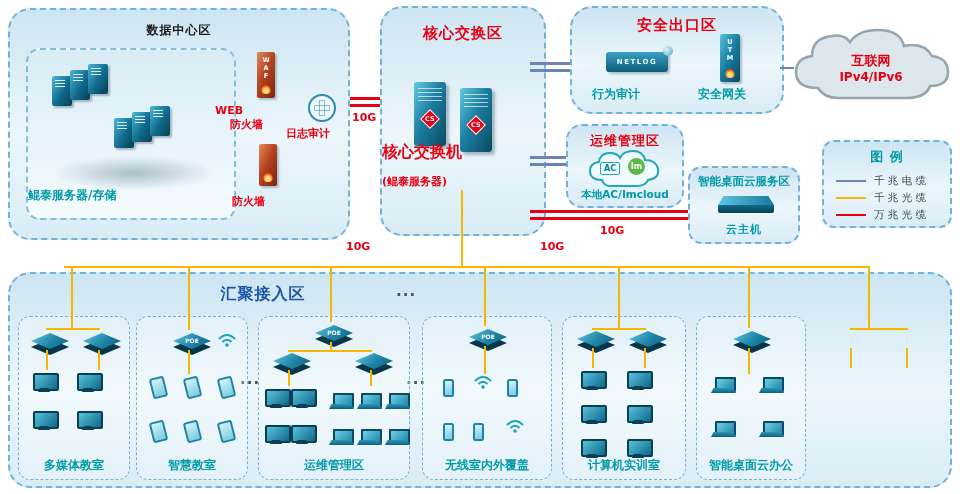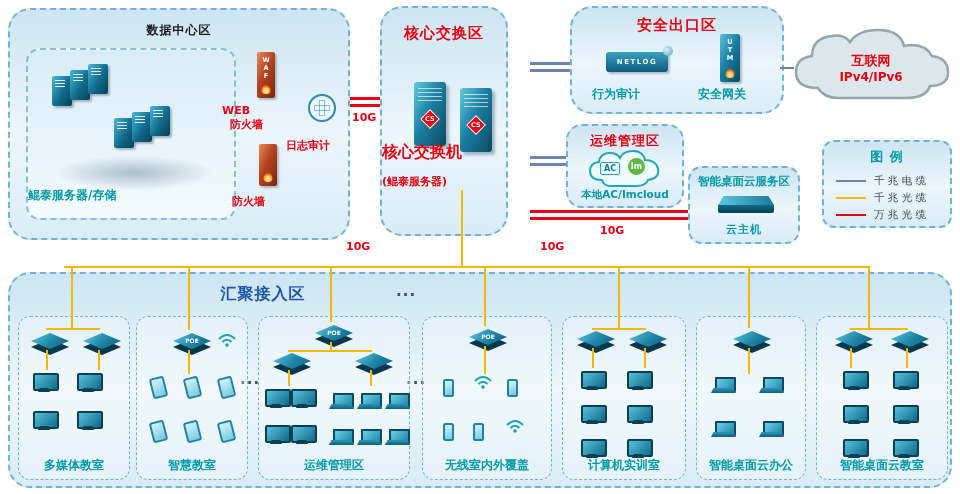--- a/index.html
+++ b/index.html
@@ -125,29 +125,29 @@
       <div class="srv" style="left:42px;top:20px"></div>
       <div class="srv" style="left:60px;top:14px"></div>
       <div class="srv" style="left:86px;top:68px"></div>
       <div class="srv" style="left:104px;top:62px"></div>
       <div class="srv" style="left:122px;top:56px"></div>
       <div class="dclabel teal" style="left:0;right:0;bottom:14px;font-size:12px">鲲泰服务器/存储</div>
     </div>
     <div class="tower tw-red" style="left:247px;top:42px;width:18px;height:46px">
       <span class="vt">WAF</span>
     </div>
-    <div class="dclabel red" style="left:212px;top:94px;width:72px">WEB</div>
+    <div class="dclabel red" style="left:205px;top:94px;width:72px">WEB</div>
     <div class="dclabel red" style="left:220px;top:107px;width:72px">防火墙</div>
     <div class="logball" style="left:298px;top:84px"></div>
-    <div class="dclabel red" style="left:276px;top:128px;width:72px">日志审计</div>
+    <div class="dclabel red" style="left:276px;top:116px;width:72px">日志审计</div>
     <div class="tower tw-red" style="left:249px;top:134px;width:18px;height:42px"></div>
     <div class="dclabel red" style="left:222px;top:184px;width:72px">防火墙</div>
   </div>
 
-  <div class="zone" style="left:380px;top:6px;width:128px;height:230px">
+  <div class="zone" style="left:380px;top:6px;width:166px;height:230px">
     <div class="ztitle red" style="top:16px;font-size:15px">核心交换区</div>
     <div class="coretower" style="left:32px;top:74px">
       <div class="cs">
           <span>CS</span>
         </div>
     </div>
     <div class="coretower" style="left:78px;top:80px">
       <div class="cs">
           <span>CS</span>
         </div>
@@ -298,31 +298,20 @@
 
     <div class="subzone" style="left:686px;top:42px;width:110px;height:164px">
       <div class="switch" style="left:36px;top:14px"></div>
       <div class="lap" style="left:14px;top:60px"></div>
       <div class="lap" style="left:62px;top:60px"></div>
       <div class="lap" style="left:14px;top:104px"></div>
       <div class="lap" style="left:62px;top:104px"></div>
       <div class="szlabel">智能桌面云办公</div>
     </div>
 
-    <div class="subzone" style="left:806px;top:42px;width:132px;height:164px">
-      <div class="switch" style="left:18px;top:14px"></div>
-      <div class="switch" style="left:74px;top:14px"></div>
-      <div class="mon" style="left:26px;top:54px"></div>
-      <div class="mon" style="left:76px;top:54px"></div>
-      <div class="mon" style="left:26px;top:88px"></div>
-      <div class="mon" style="left:76px;top:88px"></div>
-      <div class="mon" style="left:26px;top:122px"></div>
-      <div class="mon" style="left:76px;top:122px"></div>
-      <div class="szlabel">智能桌面云教室</div>
-    </div>
   </div>
 
   <div>
 
     <div class="dbl-red" style="left:350px;top:97px;width:30px"></div>
     <div class="linklbl" style="left:352px;top:111px">10G</div>
 
     <div class="dbl-blue" style="left:530px;top:62px;width:40px"></div>
 
     <div class="bline" style="left:780px;top:67px;width:14px"></div>

